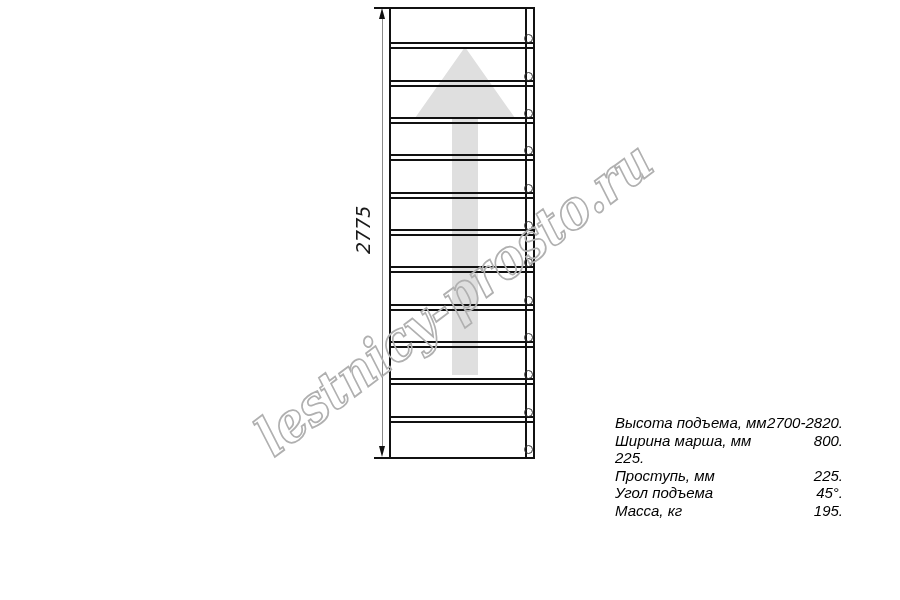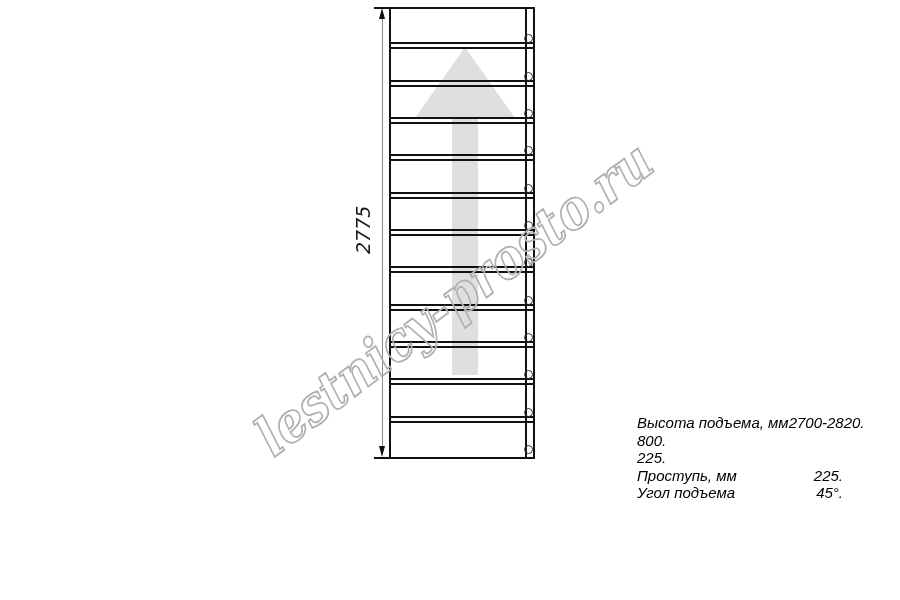--- a/index.html
+++ b/index.html
@@ -45,21 +45,21 @@
     position:absolute;left:175px;top:225px;width:560px;height:150px;
     transform:rotate(-37deg);transform-origin:center;z-index:10;pointer-events:none;
   }
   
   .specs{
     position:absolute;left:615px;top:414px;width:228px;z-index:5;
   }
   .spec-row{
     display:flex;justify-content:space-between;align-items:baseline;
     height:17.5px;line-height:17.5px;
-    font:italic 15px "Liberation Sans",sans-serif;color:#000;margin-left:22px;
+    font:italic 15px "Liberation Sans",sans-serif;color:#000;
   }
   .spec-label{white-space:nowrap;}
   .spec-value{white-space:nowrap;text-align:left;}
 </style>
 </head>
 <body>
 
 <div class="canvas">
 
   <div class="dim-ext top"></div>
@@ -104,32 +104,37 @@
     <text x="280" y="92" text-anchor="middle" font-family="DejaVu Serif, serif" font-size="54" font-weight="bold" font-style="italic" fill="none" stroke="#b0b0b0" stroke-width="1.8" textLength="480" lengthAdjust="spacingAndGlyphs">lestnicy-prosto.ru</text>
   </svg>
 
   <div class="specs">
   <div class="spec-row">
     <span class="spec-label">Высота подъема, мм</span>
     <span class="spec-value">2700-2820.</span>
   </div>
 
   <div class="spec-row">
+    <span class="spec-label">Ширина марша, мм</span>
     <span class="spec-value">800.</span>
   </div>
 
   <div class="spec-row">
     <span class="spec-value">225.</span>
   </div>
 
   <div class="spec-row">
     <span class="spec-label">Проступь, мм</span>
     <span class="spec-value">225.</span>
   </div>
 
   <div class="spec-row">
     <span class="spec-label">Угол подъема</span>
     <span class="spec-value">45°.</span>
   </div>
 
+  <div class="spec-row">
+    <span class="spec-label">Масса, кг</span>
+    <span class="spec-value">195.</span>
+  </div>
 </div>
 
 </div>
 
 </body></html>

